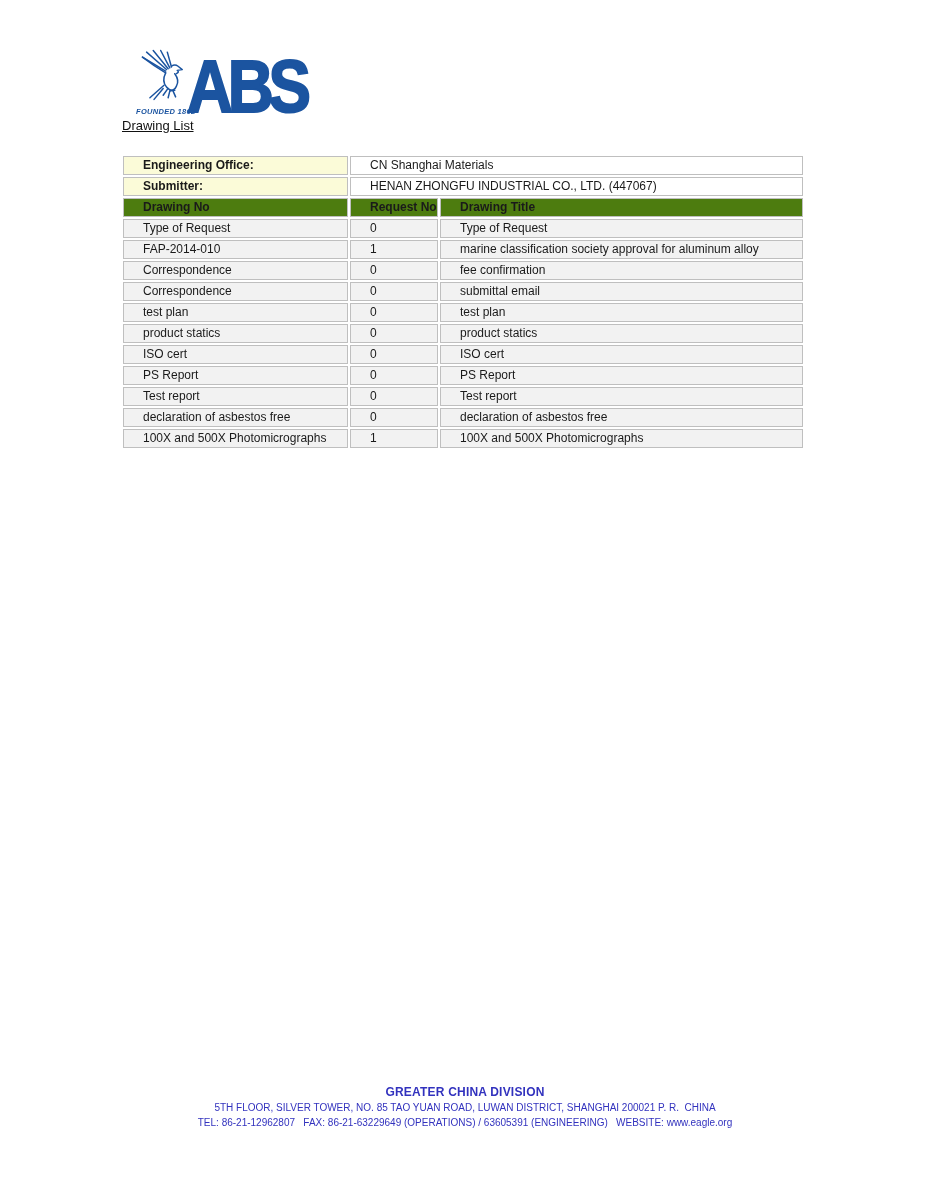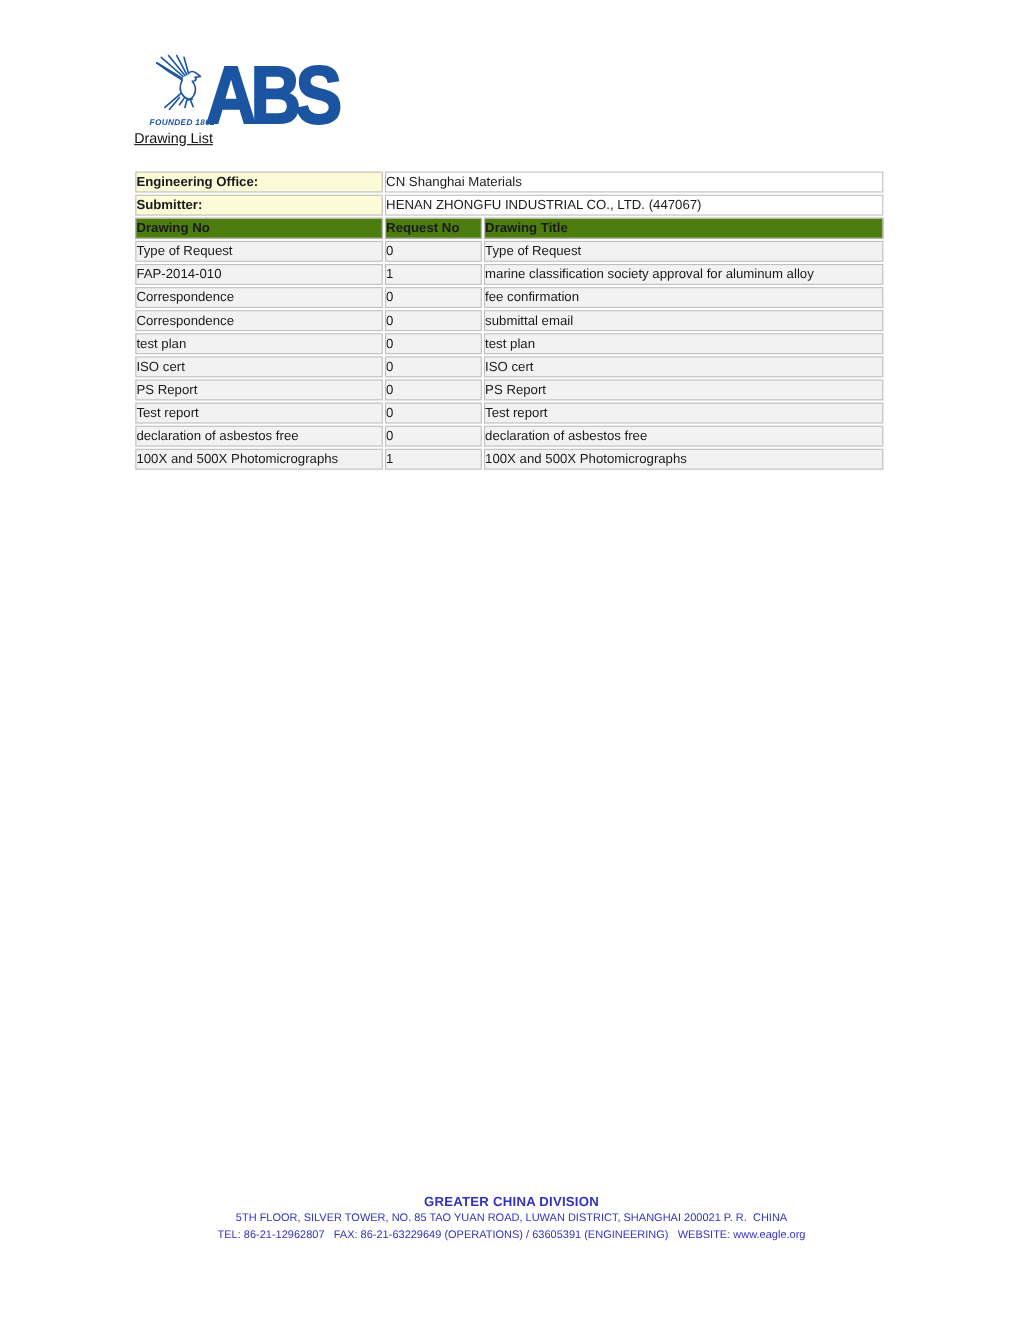--- a/index.html
+++ b/index.html
@@ -27,21 +27,21 @@
     text-decoration:underline;
   }
 
   
   .drawing-table {
     position:absolute; left:121px; top:154px; width:684px;
     border-collapse:separate; border-spacing:2px; table-layout:fixed;
     font-size:12px; color:#1a1a1a;
   }
   .drawing-table td, .drawing-table th {
-    border:1px solid #BFBFBF; padding:1px 5px 2px 0; height:17px;
+    border:1px solid #BFBFBF; padding:1px 5px 2px 19px; height:17px;
     vertical-align:middle; text-align:left; overflow:hidden; white-space:nowrap;
     background:#F2F2F2; font-weight:normal;margin-top:43px;
   }
   .drawing-table th { background:#4d7c0f; font-weight:bold; }
   .drawing-table td.label-cell { background:#FBFBD8; font-weight:bold; }
   .drawing-table td.value-cell { background:#ffffff; }
 
   
   .footer { position:absolute; left:0; top:1085px; width:930px; text-align:center; color:#3232BE; }
   .footer-division { font-size:12px; font-weight:bold; letter-spacing:0.2px; white-space:pre; }
@@ -116,20 +116,25 @@
           <td>Correspondence</td>
           <td>0</td>
           <td>submittal email</td>
         </tr>
         <tr>
           <td>test plan</td>
           <td>0</td>
           <td>test plan</td>
         </tr>
         <tr>
+          <td>product statics</td>
+          <td>0</td>
+          <td>product statics</td>
+        </tr>
+        <tr>
           <td>ISO cert</td>
           <td>0</td>
           <td>ISO cert</td>
         </tr>
         <tr>
           <td>PS Report</td>
           <td>0</td>
           <td>PS Report</td>
         </tr>
         <tr>

